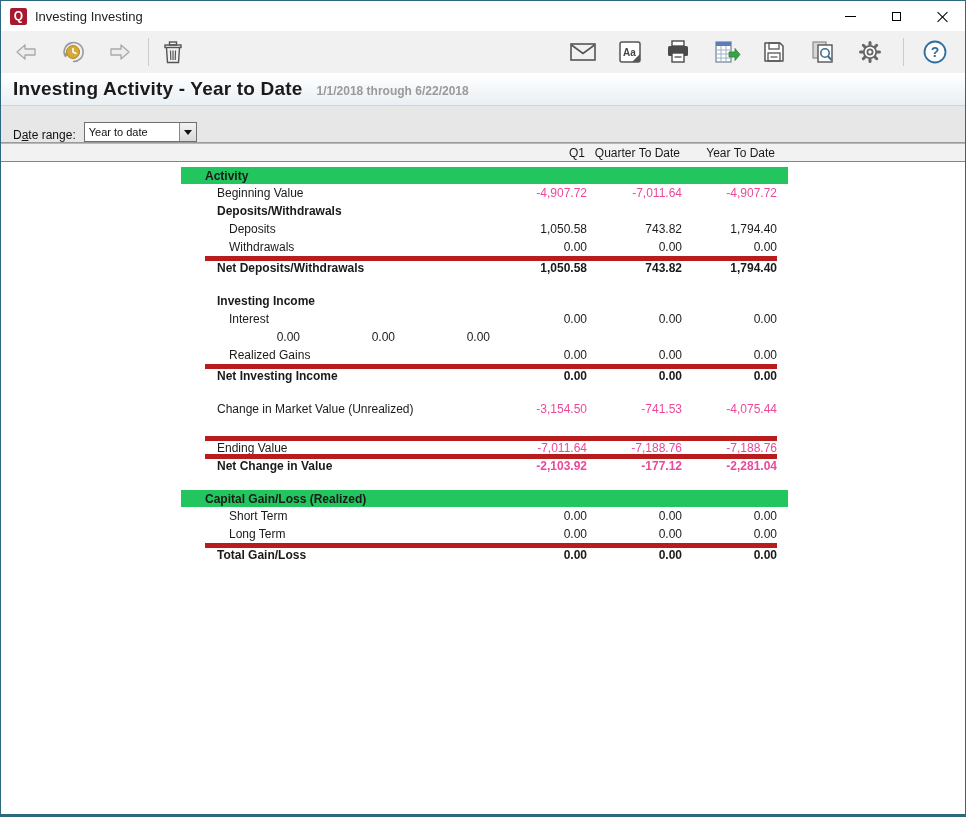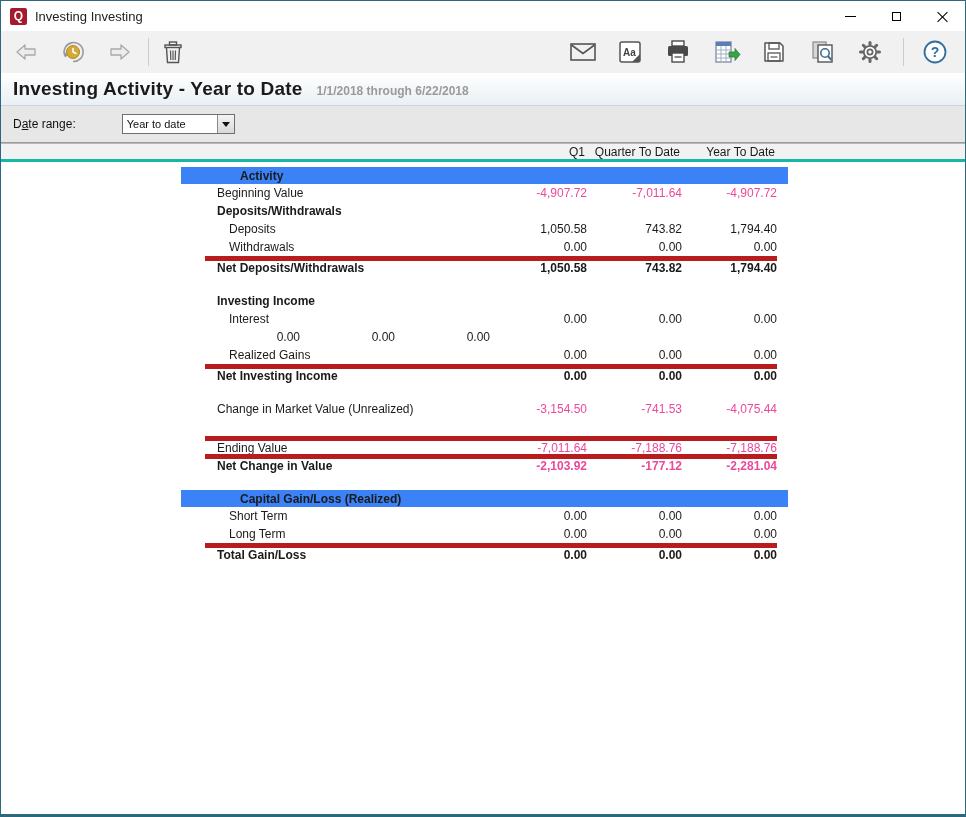--- a/index.html
+++ b/index.html
@@ -53,51 +53,51 @@
     height:33px; background:linear-gradient(#ffffff,#e9eff3);
     border-bottom:1px solid #ccd4da;
     display:flex; align-items:center; padding:0 12px; flex:0 0 auto;
   }
   .rtitle{ font-size:19px; font-weight:bold; color:#1a1a1a; letter-spacing:0.2px; }
   .rdates{ font-size:12px; font-weight:bold; color:#9a9a9a; margin-left:14px; padding-top:4px; }
 
   
   .filter-bar{
     height:37px; background:#e7e7e7; border-bottom:1px solid #9b9b9b;
-    display:flex; align-items:center; padding:0 12px; flex:0 0 auto;gap:38px;
+    display:flex; align-items:flex-end; padding:0 12px; flex:0 0 auto;
   }
   .flabel{ font-size:12px; color:#111; margin-right:8px; }
   .flabel u{ text-decoration:underline; }
   .combo{
     width:113px; height:20px; background:#fff;
     border:1px solid #6f6f6f; display:flex; align-items:center; cursor:default;
   }
   .combo-text{ flex:1; font-size:11px; color:#111; padding-left:4px; white-space:nowrap; overflow:hidden; }
   .combo-btn{
     width:17px; height:18px; background:linear-gradient(#f4f4f4,#d9d9d9);
     border-left:1px solid #8a8a8a; display:flex; align-items:center; justify-content:center;
   }
   .combo-arrow{ width:0; height:0; border-left:4px solid transparent; border-right:4px solid transparent; border-top:5px solid #111; }
 
   
   .col-header{
     height:19px; background:#f2f2f2;
-    border-top:1px solid #b9b9b9; border-bottom:3px solid #14b8a6;
+    border-top:1px solid #b9b9b9; border-bottom:1px solid #14b8a6;
     display:flex; align-items:center; padding-right:190px;
     font-size:12px; color:#1a1a1a; flex:0 0 auto;
   }
   .col-header .spacer{ flex:1; }
   .hcell{ width:95px; text-align:right; }
 
   
   .report-body{ flex:1; background:#fff; padding-top:5px; overflow:hidden; }
   .rtable{ margin-left:180px; width:607px; font-size:12px; color:#1a1a1a; }
   .row{ height:18px; display:flex; align-items:center; }
   .row.blank{ height:18px; }
-  .row.section{ background:#3b82f6; height:17px; font-weight:bold;padding-left:35px; }
+  .row.section{ background:#22c55e; height:17px; font-weight:bold; }
   .row-inner{ flex:1; display:flex; align-items:center; height:100%; margin-left:24px; margin-right:11px; }
   .row.total .row-inner, .row.rule .row-inner{ border-top:5px solid #b91c1c; }
   .row.total{ font-weight:bold; }
   .row.subheader{ font-weight:bold; }
   .cell.label{ flex:1; white-space:nowrap; }
   .ind1 .cell.label{ padding-left:12px; }
   .ind2 .cell.label{ padding-left:24px; }
   .cell.num{ width:95px; text-align:right; }
   .neg{ color:#ec4899; }
 

